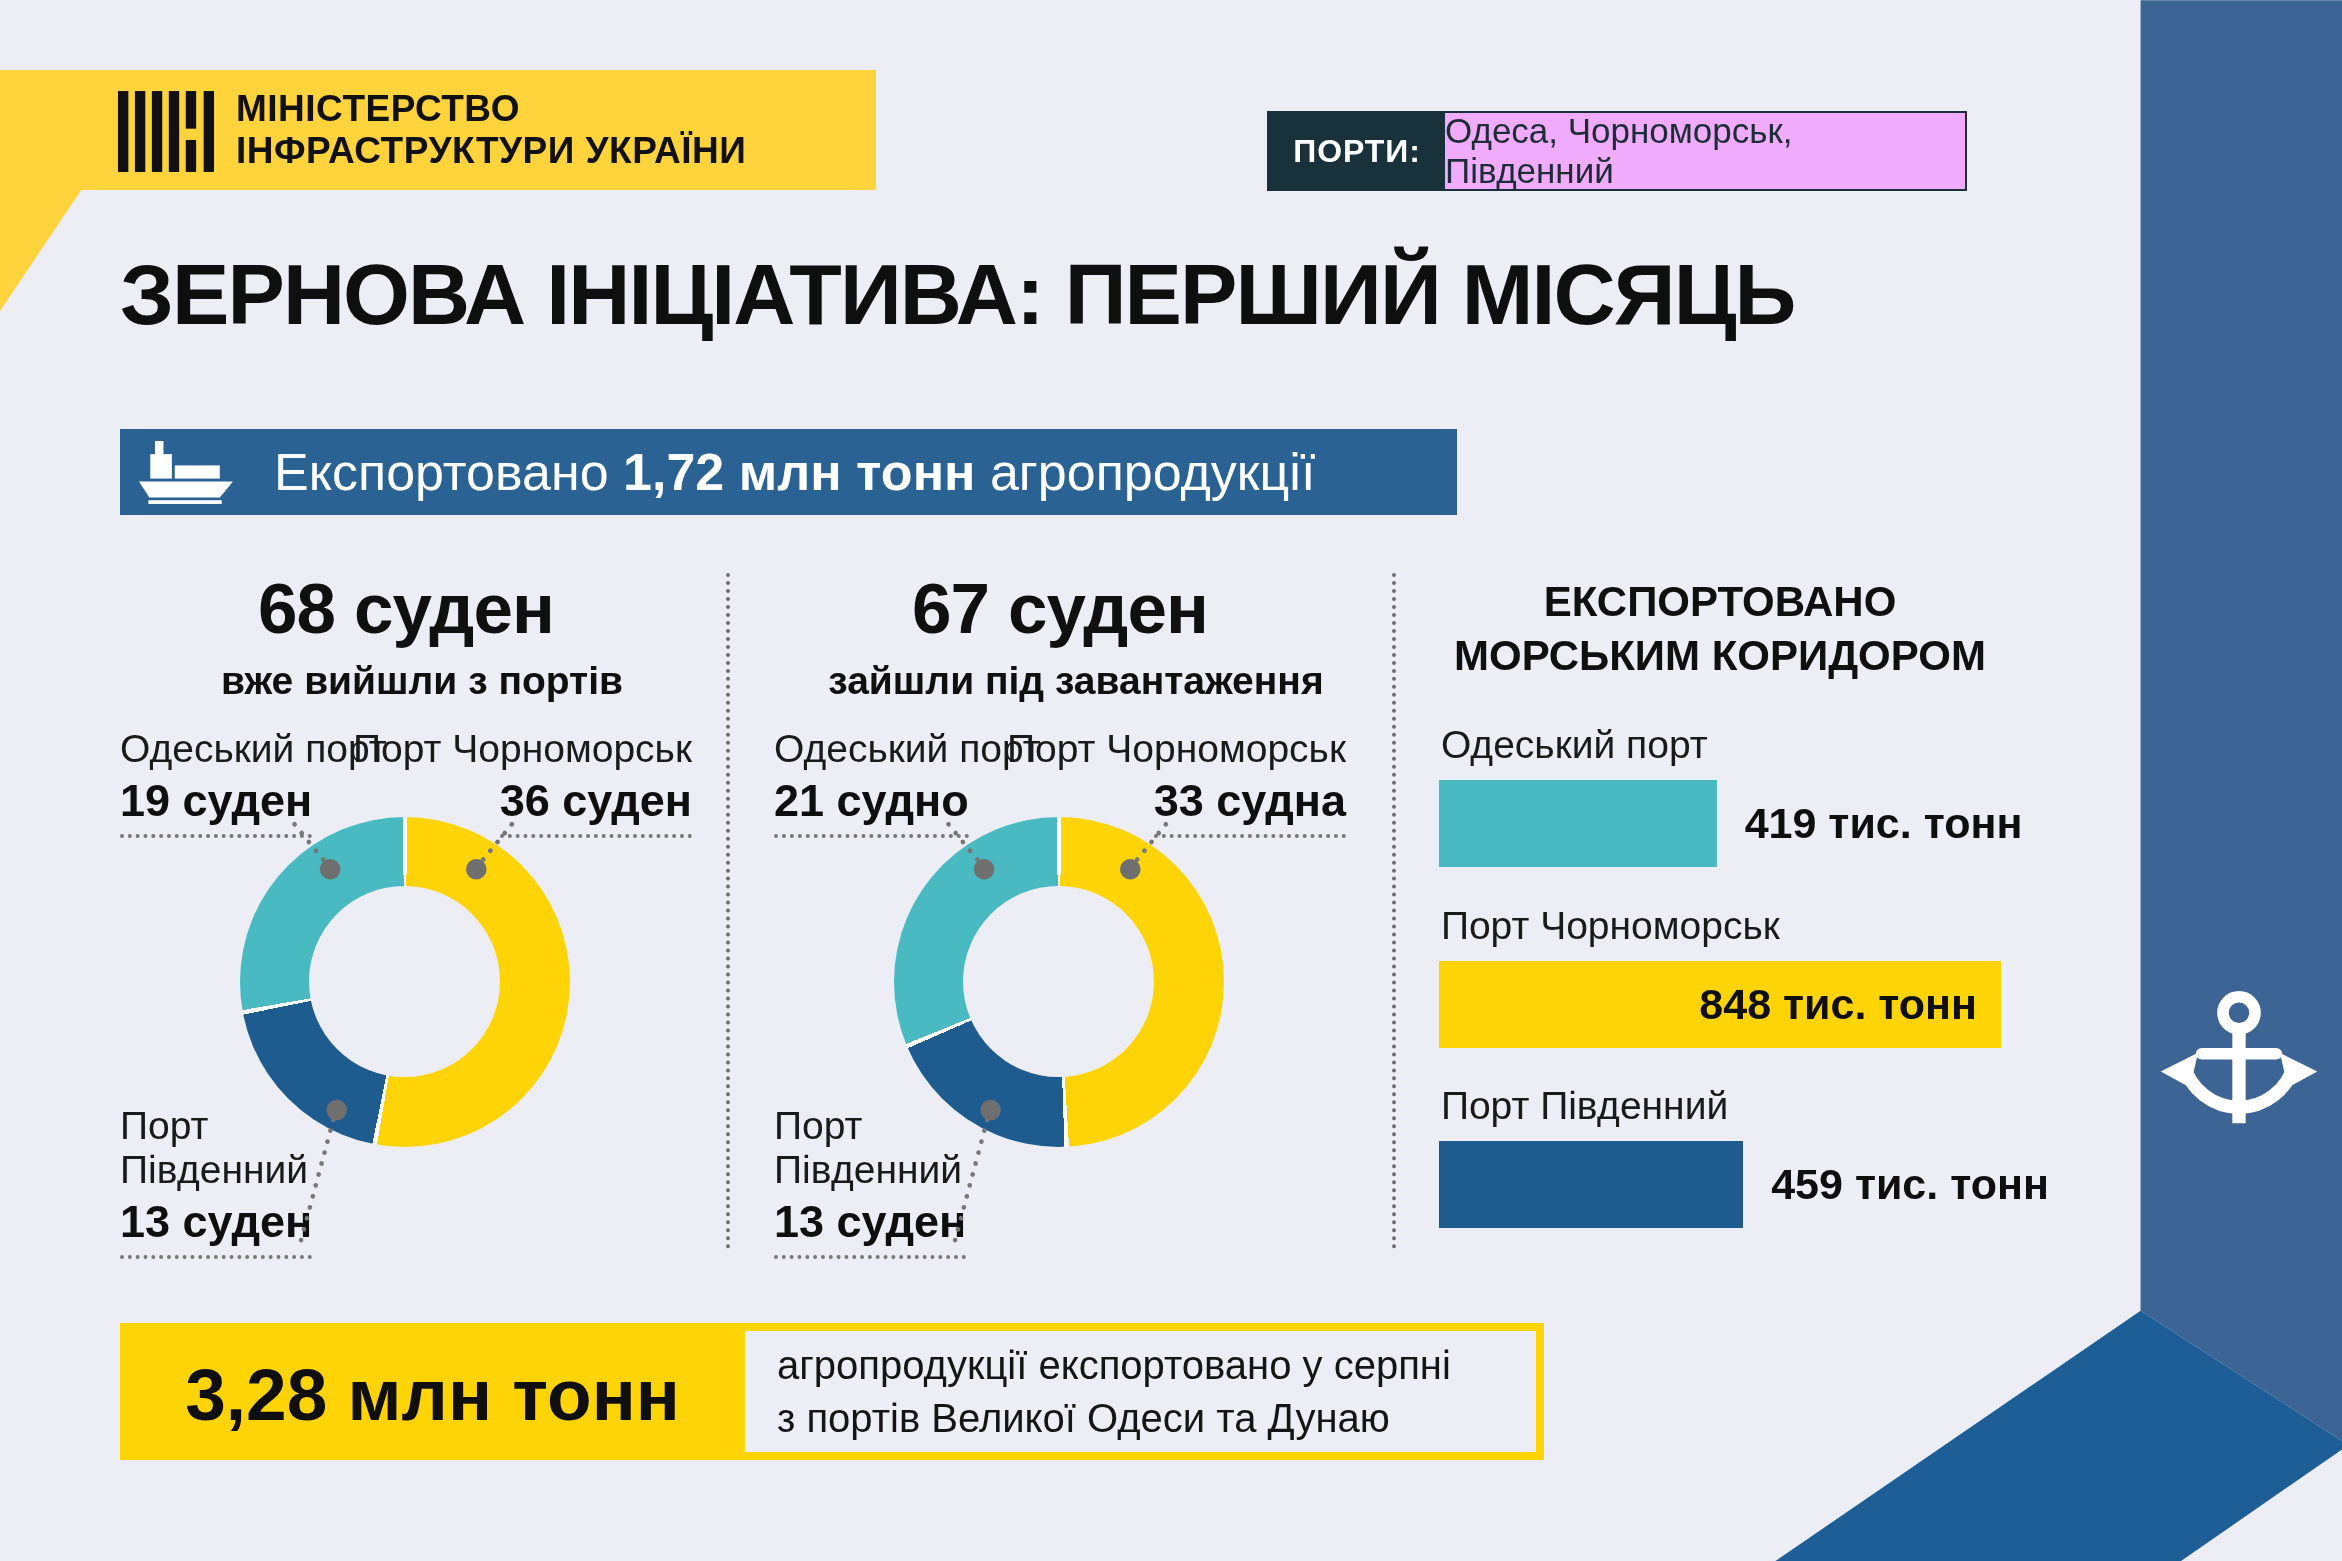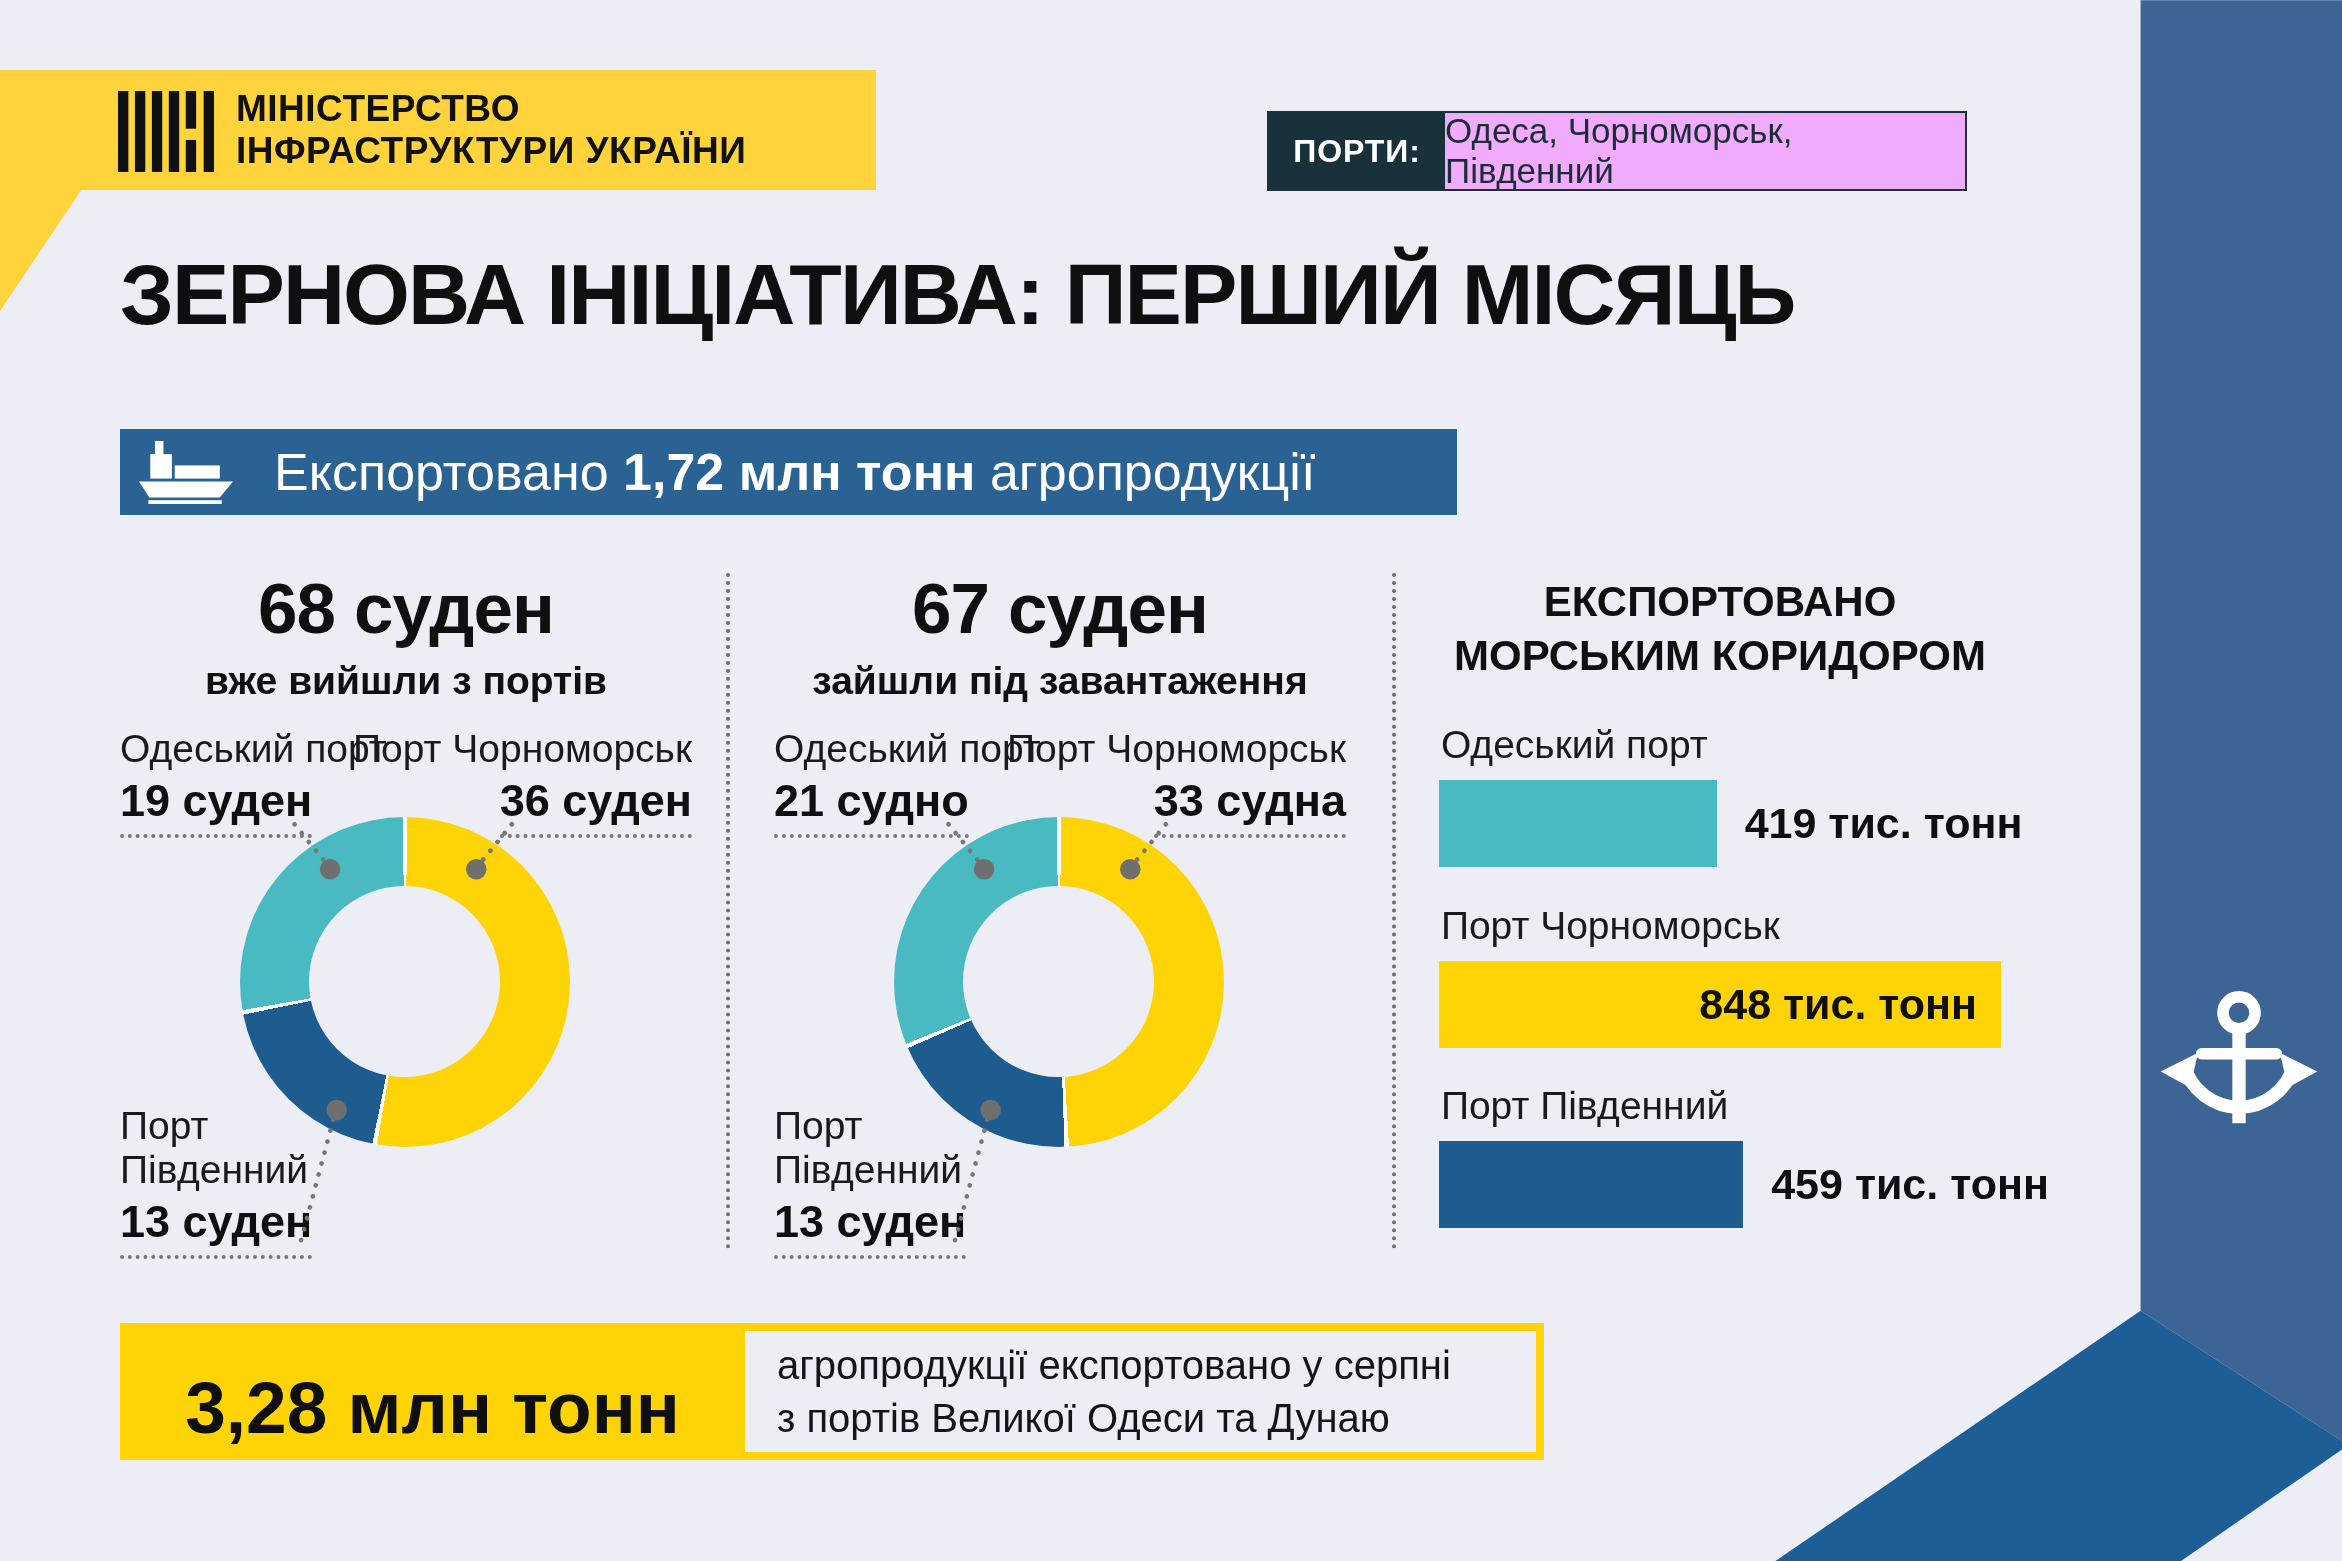--- a/index.html
+++ b/index.html
@@ -33,21 +33,21 @@
   .export-banner .ship{margin-left:19px;flex:0 0 auto;}
   .export-banner .txt{color:#fff;font-size:52px;margin-left:41px;white-space:nowrap;}
   .export-banner .txt b{font-weight:bold;}
 
   
   .divider{width:0;height:676px;top:573px;border-left:4.7px dotted #585858;opacity:.85;}
   .col{top:562px;width:572px;height:726px;}
   .col3{left:1439px;width:562px;}
   .donut-headline{left:0;top:5.6px;width:100%;text-align:center;font-size:71px;
     font-weight:bold;letter-spacing:-0.9px;color:#101010;}
-  .donut-sub{left:0;top:97px;width:100%;text-align:center;font-size:39px;font-weight:bold;color:#101010;}
+  .donut-sub{left:16px;top:97px;width:100%;text-align:center;font-size:39px;font-weight:bold;color:#101010;}
   .port-label{font-size:39px;color:#1a1a1a;}
   .port-count{font-size:45px;font-weight:bold;color:#0f0f0f;display:inline-block;
     border-bottom:4.7px dotted #777;padding-bottom:7.5px;margin-top:3.7px;}
   .lbl-left{left:0;top:165px;text-align:left;}
   .lbl-right{right:0;top:165px;text-align:right;}
   .lbl-bottom{left:0;top:542px;text-align:left;}
   .lbl-bottom .port-label{line-height:44px;}
   .donut{left:120px;top:255px;width:330px;height:330px;border-radius:50%;}
   .donut .hole{position:absolute;left:69px;top:69px;width:191px;height:191px;
     border-radius:50%;background:#ECEDF5;}
@@ -58,21 +58,21 @@
     font-weight:bold;color:#101010;}
   .bar-group{left:0;width:562px;height:150px;}
   .bar-label{position:absolute;left:1.9px;top:0;font-size:39px;color:#1a1a1a;}
   .bar-track{position:absolute;left:0;top:57px;width:562px;height:87px;}
   .bar-fill{position:absolute;left:0;top:0;height:87px;}
   .bar-value{position:absolute;top:57px;height:87px;line-height:87px;font-size:43px;
     font-weight:bold;color:#0f0f0f;white-space:nowrap;}
 
   
   .footer-box{left:120px;top:1323px;width:1424px;height:137px;background:#FFD406;}
-  .footer-big{position:absolute;left:0;top:16px;width:625px;height:100%;display:flex;
+  .footer-big{position:absolute;left:0;top:3px;width:625px;height:100%;display:flex;
     align-items:center;justify-content:center;font-size:73px;font-weight:bold;color:#0f0f0f;}
   .footer-inset{position:absolute;left:625px;top:8.4px;right:8.4px;bottom:8.4px;background:#ECEDF5;
     display:flex;flex-direction:column;justify-content:center;padding-left:32px;box-sizing:border-box;}
   .footer-inset div{font-size:40px;line-height:53px;color:#151515;}
 
   
   .ribbon{left:0;top:0;}
 </style>
 </head>
 <body>

